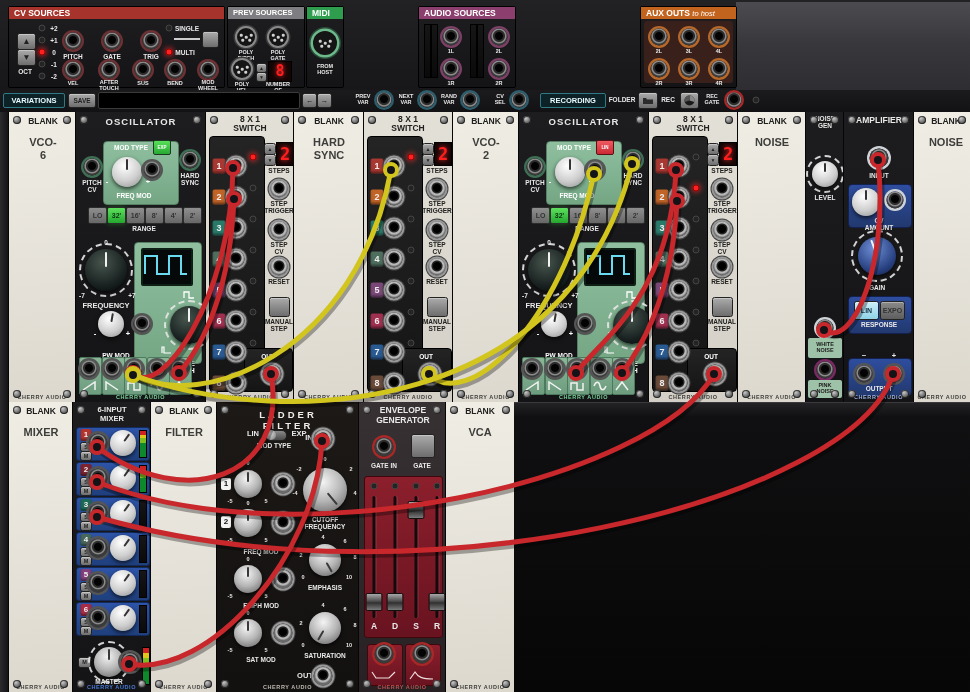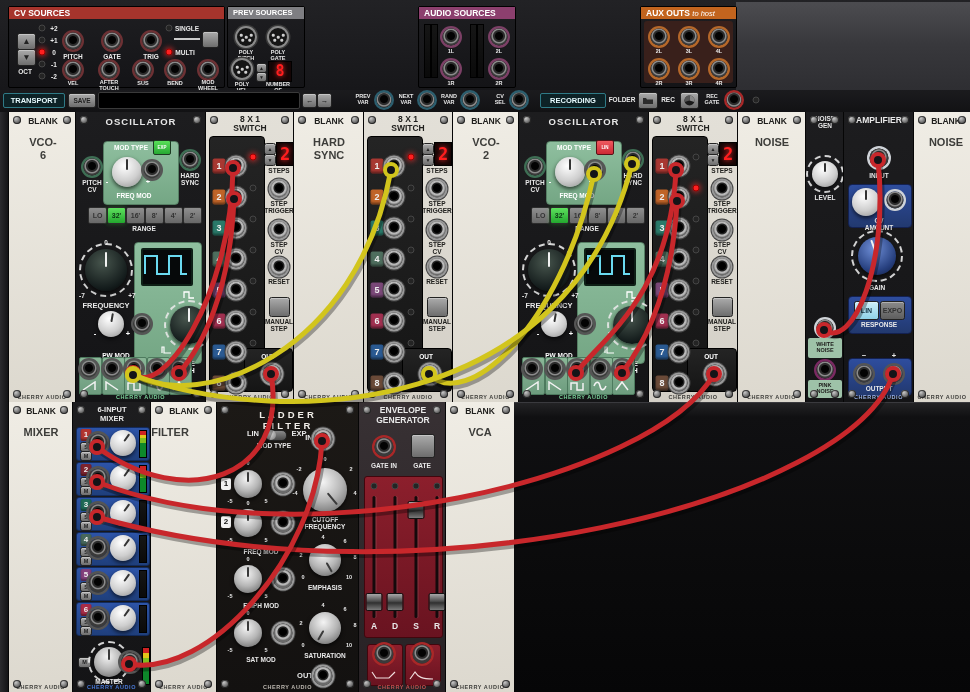--- a/index.html
+++ b/index.html
@@ -138,20 +138,26 @@
     <div class="din" style="left:14px;top:62px;width:18px;height:18px"></div>
     <div class="t f5" style="left:14px;top:74px">POLY
 VEL</div>
     <div class="bt" style="left:28px;top:56px;width:9px;height:8px;font-size:5px;line-height:8px">▲</div>
     <div class="bt" style="left:28px;top:65px;width:9px;height:8px;font-size:5px;line-height:8px">▼</div>
     <div class="sg" style="left:40px;top:54px;width:22px;height:19px;font-size:15px;line-height:19px">8</div>
     <div class="t f5" style="left:50px;top:74px">NUMBER
 OF VOICES</div>
   </div>
 
+  <div class="hpanel" style="left:306px;top:6px;width:36px;height:80px">
+    <div class="hbar" style="background:#2e9e4e">MIDI</div>
+    <div class="din" style="left:18px;top:36px;width:24px;height:24px;box-shadow:0 0 0 2.5px #6db98c,0 0 0 4px #2a4a38"></div>
+    <div class="t f5" style="left:18px;top:56px">FROM
+HOST</div>
+  </div>
 
 
   <div class="hpanel" style="left:418px;top:6px;width:96px;height:80px">
     <div class="hbar" style="background:#8c3f6e">AUDIO SOURCES</div>
     <div class="meter" style="left:5px;top:17px;width:5px;height:52px"></div>
     <div class="meter" style="left:12px;top:17px;width:5px;height:52px"></div>
     <div class="jk rg-pur" style="left:32px;top:30px"></div>
     <div class="t f5" style="left:32px;top:41px">1L</div>
     <div class="jk rg-pur" style="left:32px;top:62px"></div>
     <div class="t f5" style="left:32px;top:73px">1R</div>
@@ -178,21 +184,21 @@
     <div class="t f5" style="left:78px;top:41px">4L</div>
     <div class="jk rg-org" style="left:18px;top:62px"></div>
     <div class="t f5" style="left:18px;top:73px">2R</div>
     <div class="jk rg-org" style="left:48px;top:62px"></div>
     <div class="t f5" style="left:48px;top:73px">3R</div>
     <div class="jk rg-org" style="left:78px;top:62px"></div>
     <div class="t f5" style="left:78px;top:73px">4R</div>
   </div>
 
   <div class="p" style="left:0;top:90px;width:970px;height:22px;background:linear-gradient(#1b1b1e,#121214)">
-    <div class="chip" style="left:3px;top:3px;width:60px">TRANSPORT</div>
+    <div class="chip" style="left:3px;top:3px;width:60px">VARIATIONS</div>
     <div class="bt f6" style="left:68px;top:3px;width:26px;height:13px;line-height:13px">SAVE</div>
     <div class="field" style="left:98px;top:2px;width:200px;height:15px"></div>
     <div class="bt f7" style="left:302px;top:3px;width:13px;height:13px;line-height:13px">←</div>
     <div class="bt f7" style="left:317px;top:3px;width:13px;height:13px;line-height:13px">→</div>
     <div class="t f5" style="left:363px;top:3px">PREV
 VAR</div>
     <div class="jk rg-teal" style="left:384px;top:10px;width:15px;height:15px"></div>
     <div class="t f5" style="left:406px;top:3px">NEXT
 VAR</div>
     <div class="jk rg-teal" style="left:427px;top:10px;width:15px;height:15px"></div>
@@ -715,21 +721,21 @@
     <div class="jk rg-blk" style="left:57px;top:260px;width:19px;height:19px"></div>
     <div class="t f6" style="left:36px;top:276px">MASTER</div>
     <div class="meter lit" style="left:69px;top:245px;width:6px;height:36px"></div>
     <div class="brand" style="color:#4a7ad8">CHERRY AUDIO</div>
     <i class="scrb l"></i>
       <i class="scrb r"></i>
   </div>
 
   <div class="mod blankp" style="left:150px;top:402px;width:66px;height:290px">
     <div class="t f8 dk" style="left:33px;top:5px">BLANK</div>
-    <div class="t f11 gy" style="left:19px;top:24px">FILTER</div>
+    <div class="t f11 gy" style="left:33px;top:24px">FILTER</div>
     <div class="brand gy">CHERRY AUDIO</div>
     <i class="scrb l"></i>
       <i class="scrb r"></i>
   </div>
 
   <div class="mod" style="left:216px;top:402px;width:142px;height:290px;background:linear-gradient(#1c1916,#131110)">
     <div class="t f9" style="left:71px;top:8px;letter-spacing:3px;color:#f0ede8">LADDER FILTER</div>
     <div class="t f7" style="left:36px;top:28px">LIN</div>
     <div class="tgl" style="left:48px;top:28px"></div>
     <div class="t f7" style="left:82px;top:28px">EXP</div>

